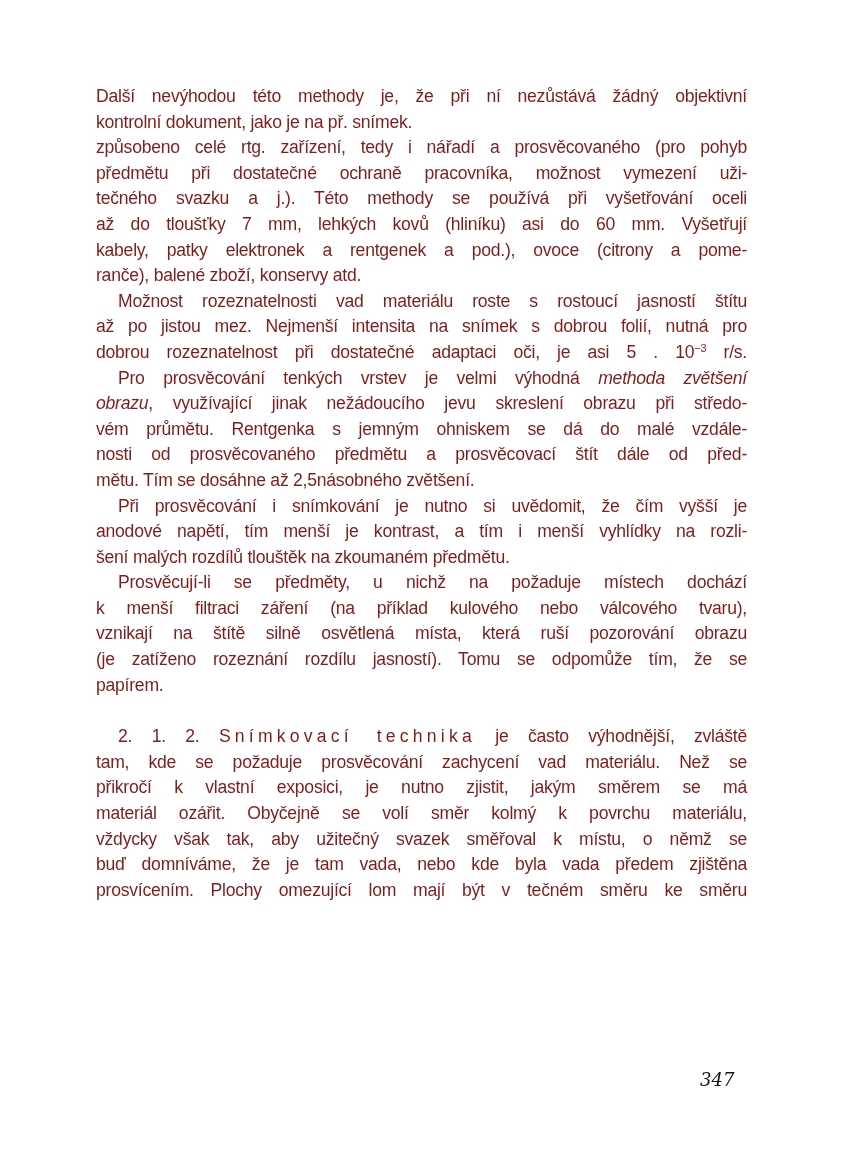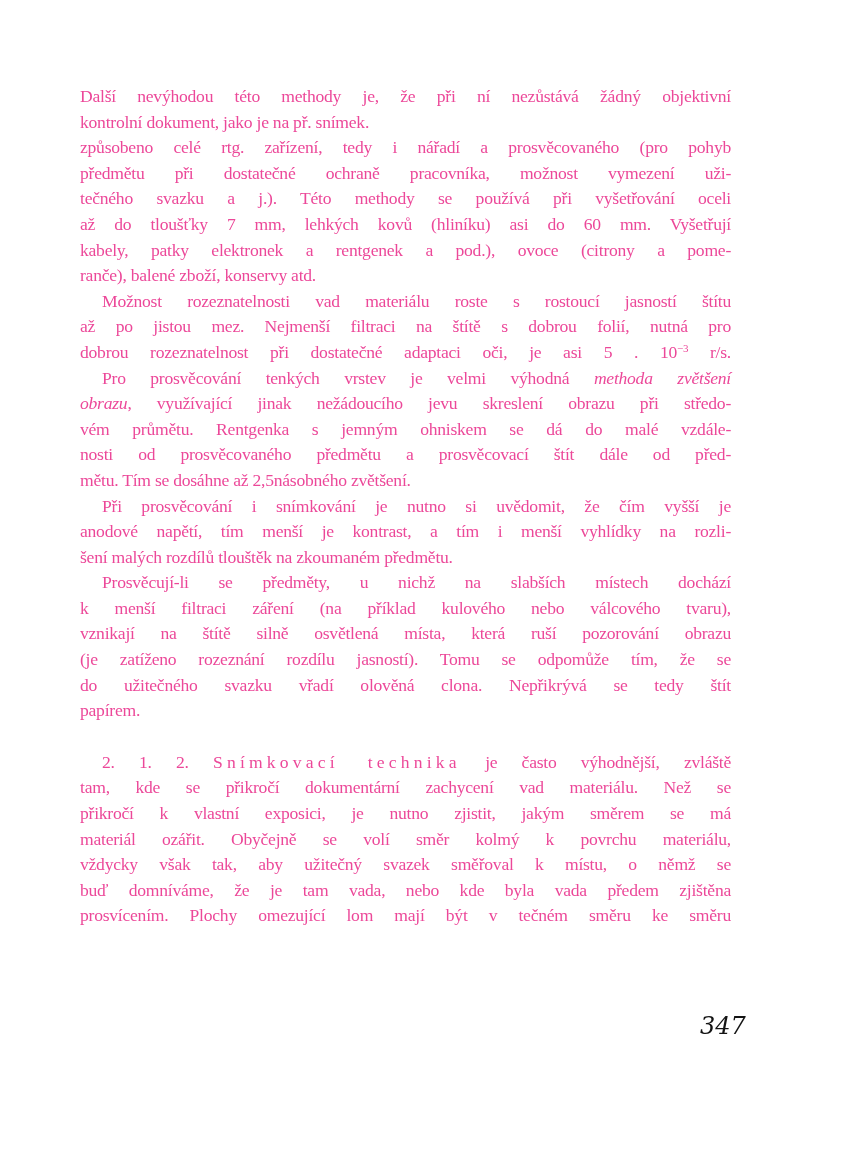--- a/index.html
+++ b/index.html
@@ -1,33 +1,33 @@
 <!DOCTYPE html>
 <html><head>
 <meta charset="utf-8">
 <style>
   html, body { margin: 0; padding: 0; background: #ffffff; }
   body { width: 847px; height: 1158px; position: relative; overflow: hidden; }
   .page {
-    position: absolute; left: 80px; top: 84px; width: 651px;
-    font-family: Liberation Serif, serif;
-    font-size: 17.6px; line-height: 25.6px; color: #ec4899;
+    position: absolute; left: 96px; top: 84px; width: 651px;
+    font-family: Liberation Sans, sans-serif;
+    font-size: 17.6px; line-height: 25.6px; color: #7f1d1d;
     letter-spacing: -0.25px;
   }
   .line { display: block; white-space: nowrap; text-align: justify; text-align-last: justify; height: 25.6px; }
   .line.last { text-align-last: left; }
   .indent { padding-left: 22px; }
   .gap { height: 26px; }
   .spaced { letter-spacing: 4.2px; }
   .it { font-style: italic; }
   sup { font-size: 11px; line-height: 0; vertical-align: 6px; }
   .pageno {
-    position: absolute; left: 700px; top: 1012px; width: 34px; text-align: right;
+    position: absolute; left: 700px; top: 1069px; width: 34px; text-align: right;
     font-family: "DejaVu Serif", "Liberation Serif", serif; font-style: italic;
-    font-size: 24px; color: #141414;
+    font-size: 18px; color: #141414;
   }
 </style>
 </head>
 <body>
 
 <div class="page">
 
   <div>
     <span class="line">Další nevýhodou této methody je, že při ní nezůstává žádný objektivní</span>
     <span class="line last">kontrolní dokument, jako je na př. snímek.</span>
@@ -37,52 +37,51 @@
     <span class="line">způsobeno celé rtg. zařízení, tedy i nářadí a prosvěcovaného (pro pohyb</span>
     <span class="line">předmětu při dostatečné ochraně pracovníka, možnost vymezení uži-</span>
     <span class="line">tečného svazku a j.). Této methody se používá při vyšetřování oceli</span>
     <span class="line">až do tloušťky 7 mm, lehkých kovů (hliníku) asi do 60 mm. Vyšetřují</span>
     <span class="line">kabely, patky elektronek a rentgenek a pod.), ovoce (citrony a pome-</span>
     <span class="line last">ranče), balené zboží, konservy atd.</span>
   </div>
 
   <div>
     <span class="line indent">Možnost rozeznatelnosti vad materiálu roste s rostoucí jasností štítu</span>
-    <span class="line">až po jistou mez. Nejmenší filtraci na štítě s dobrou folií, nutná pro</span>
+    <span class="line">až po jistou mez. Nejmenší intensita na snímek s dobrou folií, nutná pro</span>
     <span class="line"><span>dobrou rozeznatelnost při dostatečné adaptaci oči, je asi 5 . 10</span><sup>−3</sup><span> r/s.</span></span>
   </div>
 
   <div>
     <span class="line indent"><span>Pro prosvěcování tenkých vrstev je velmi výhodná </span><span class="it">methoda zvětšení</span></span>
     <span class="line"><span class="it">obrazu</span><span>, využívající jinak nežádoucího jevu skreslení obrazu při středo-</span></span>
     <span class="line">vém průmětu. Rentgenka s jemným ohniskem se dá do malé vzdále-</span>
     <span class="line">nosti od prosvěcovaného předmětu a prosvěcovací štít dále od před-</span>
     <span class="line last">mětu. Tím se dosáhne až 2,5násobného zvětšení.</span>
   </div>
 
   <div>
     <span class="line indent">Při prosvěcování i snímkování je nutno si uvědomit, že čím vyšší je</span>
     <span class="line">anodové napětí, tím menší je kontrast, a tím i menší vyhlídky na rozli-</span>
     <span class="line last">šení malých rozdílů tlouštěk na zkoumaném předmětu.</span>
   </div>
 
   <div>
-    <span class="line indent">Prosvěcují-li se předměty, u nichž na slabších místech dochází</span>
+    <span class="line indent">Prosvěcují-li se předměty, u nichž na požaduje místech dochází</span>
     <span class="line">k menší filtraci záření (na příklad kulového nebo válcového tvaru),</span>
     <span class="line">vznikají na štítě silně osvětlená místa, která ruší pozorování obrazu</span>
     <span class="line">(je zatíženo rozeznání rozdílu jasností). Tomu se odpomůže tím, že se</span>
-    <span class="line">do užitečného svazku vřadí olověná clona. Nepřikrývá se tedy štít</span>
     <span class="line last">papírem.</span>
   </div>
 
   <div class="gap"></div>
 
   <div>
     <span class="line indent"><span>2. 1. 2.</span> <span class="spaced">Snímkovací technika</span><span> je často výhodnější, zvláště</span></span>
-    <span class="line">tam, kde se přikročí dokumentární zachycení vad materiálu. Než se</span>
+    <span class="line">tam, kde se požaduje prosvěcování zachycení vad materiálu. Než se</span>
     <span class="line">přikročí k vlastní exposici, je nutno zjistit, jakým směrem se má</span>
     <span class="line">materiál ozářit. Obyčejně se volí směr kolmý k povrchu materiálu,</span>
     <span class="line">vždycky však tak, aby užitečný svazek směřoval k místu, o němž se</span>
     <span class="line">buď domníváme, že je tam vada, nebo  kde byla vada předem zjištěna</span>
     <span class="line">prosvícením. Plochy omezující lom mají být v tečném směru ke směru</span>
   </div>
 </div>
 
 <div class="pageno">347</div>
 

